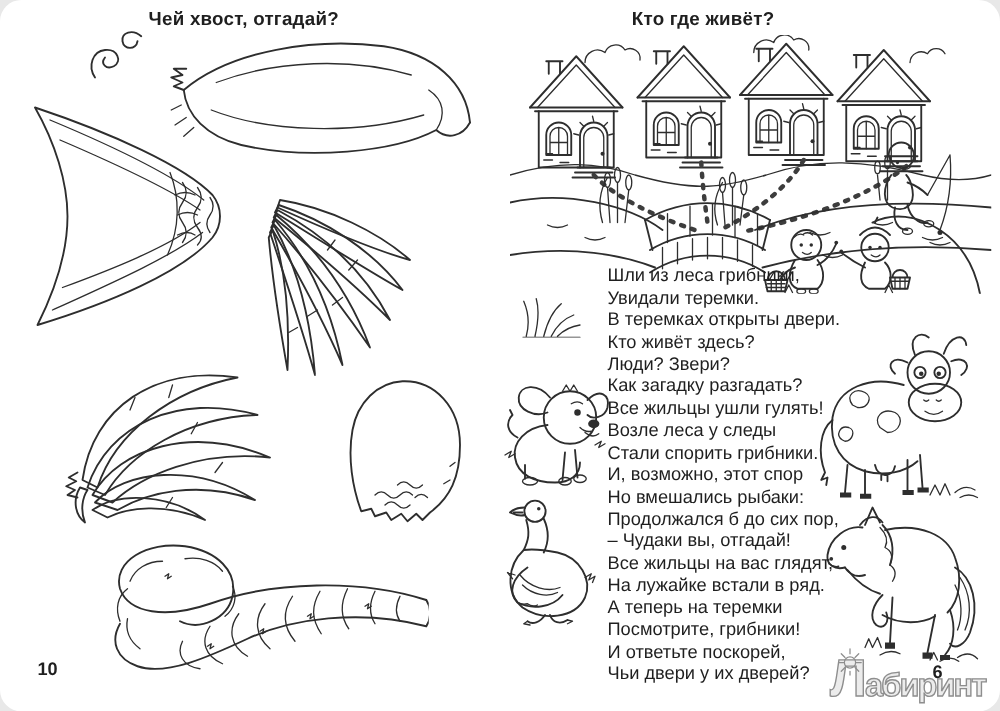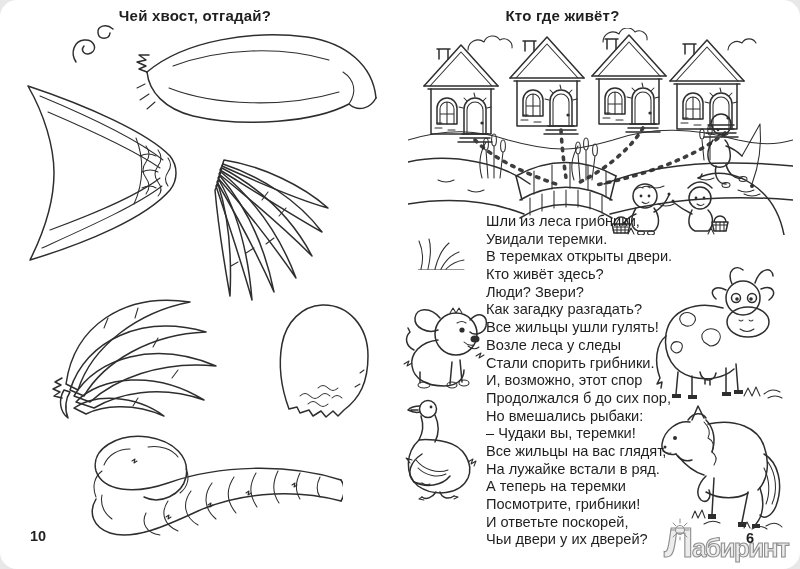--- a/index.html
+++ b/index.html
@@ -277,23 +277,23 @@
     <div>Шли из леса грибники,</div>
     <div>Увидали теремки.</div>
     <div>В теремках открыты двери.</div>
     <div>Кто живёт здесь?</div>
     <div>Люди? Звери?</div>
     <div>Как загадку разгадать?</div>
     <div>Все жильцы ушли гулять!</div>
     <div>Возле леса у следы</div>
     <div>Стали спорить грибники.</div>
     <div>И, возможно, этот спор</div>
+    <div>Но вмешались рыбаки:</div>
     <div>Продолжался б до сих пор,</div>
-    <div>Но вмешались рыбаки:</div>
-    <div>– Чудаки вы, теремки!</div>
+    <div>– Чудаки вы, отгадай!</div>
     <div>Все жильцы на вас глядят,</div>
     <div>На лужайке встали в ряд.</div>
     <div>А теперь на теремки</div>
     <div>Посмотрите, грибники!</div>
     <div>И ответьте поскорей,</div>
     <div>Чьи двери у их дверей?</div>
   </div>
 
   <div class="abs" style="left:664px;top:521px;width:140px;">
     <span class="wm">Лабиринт</span>

